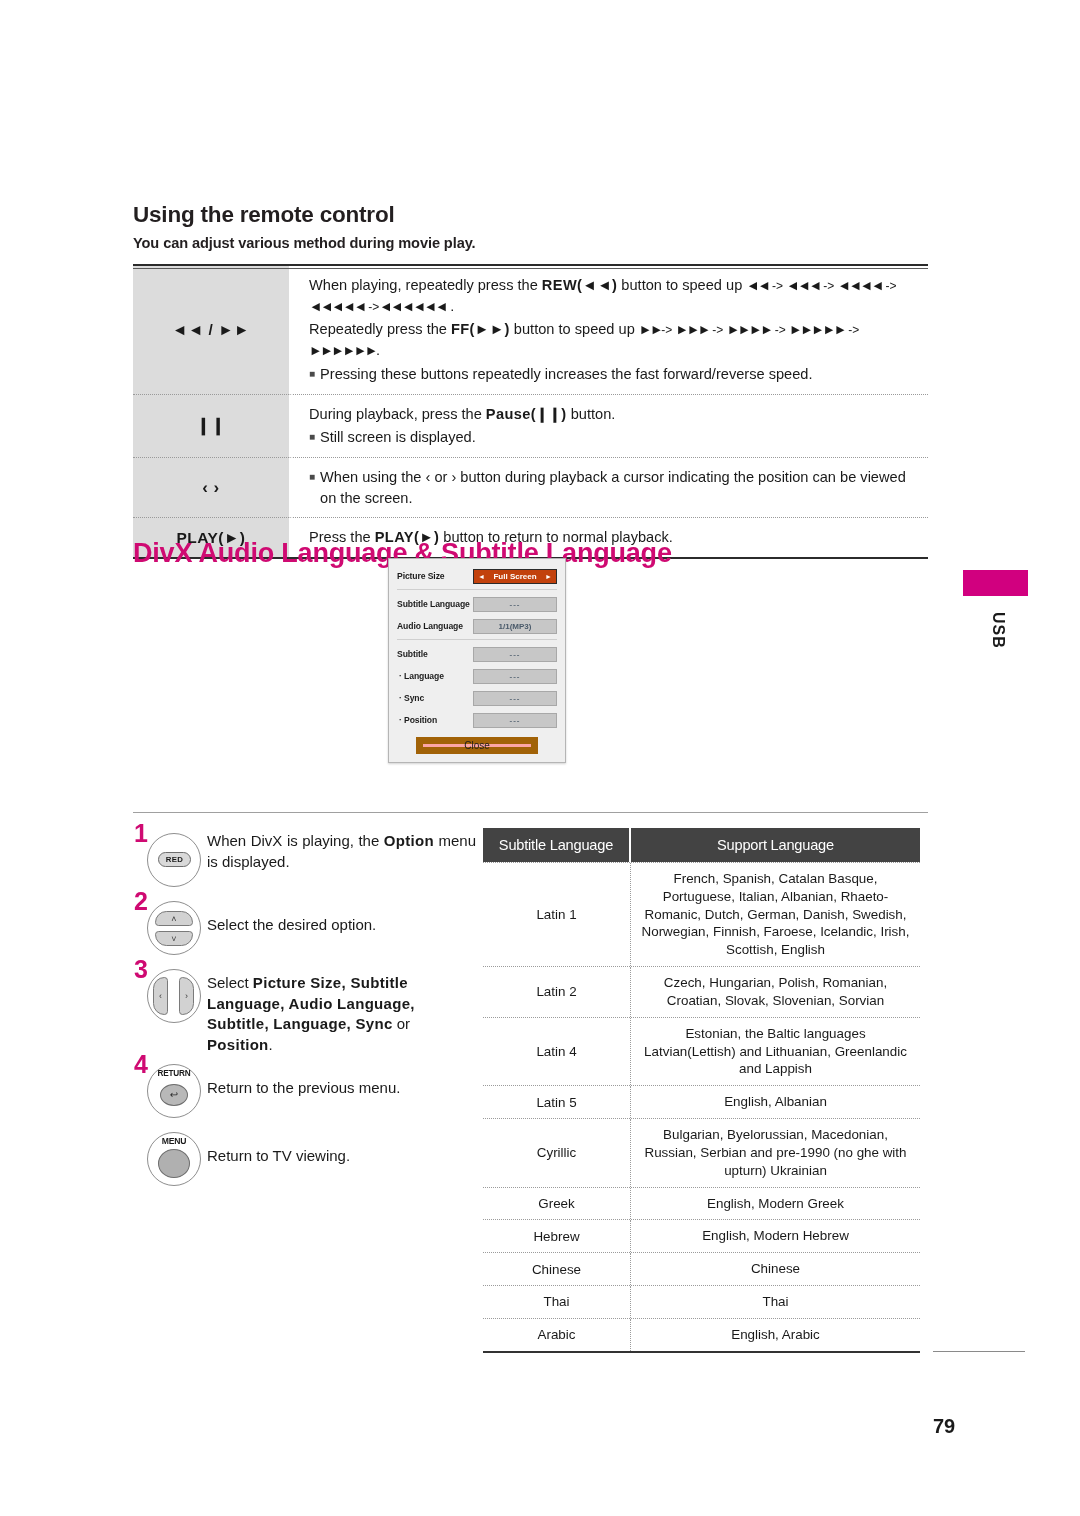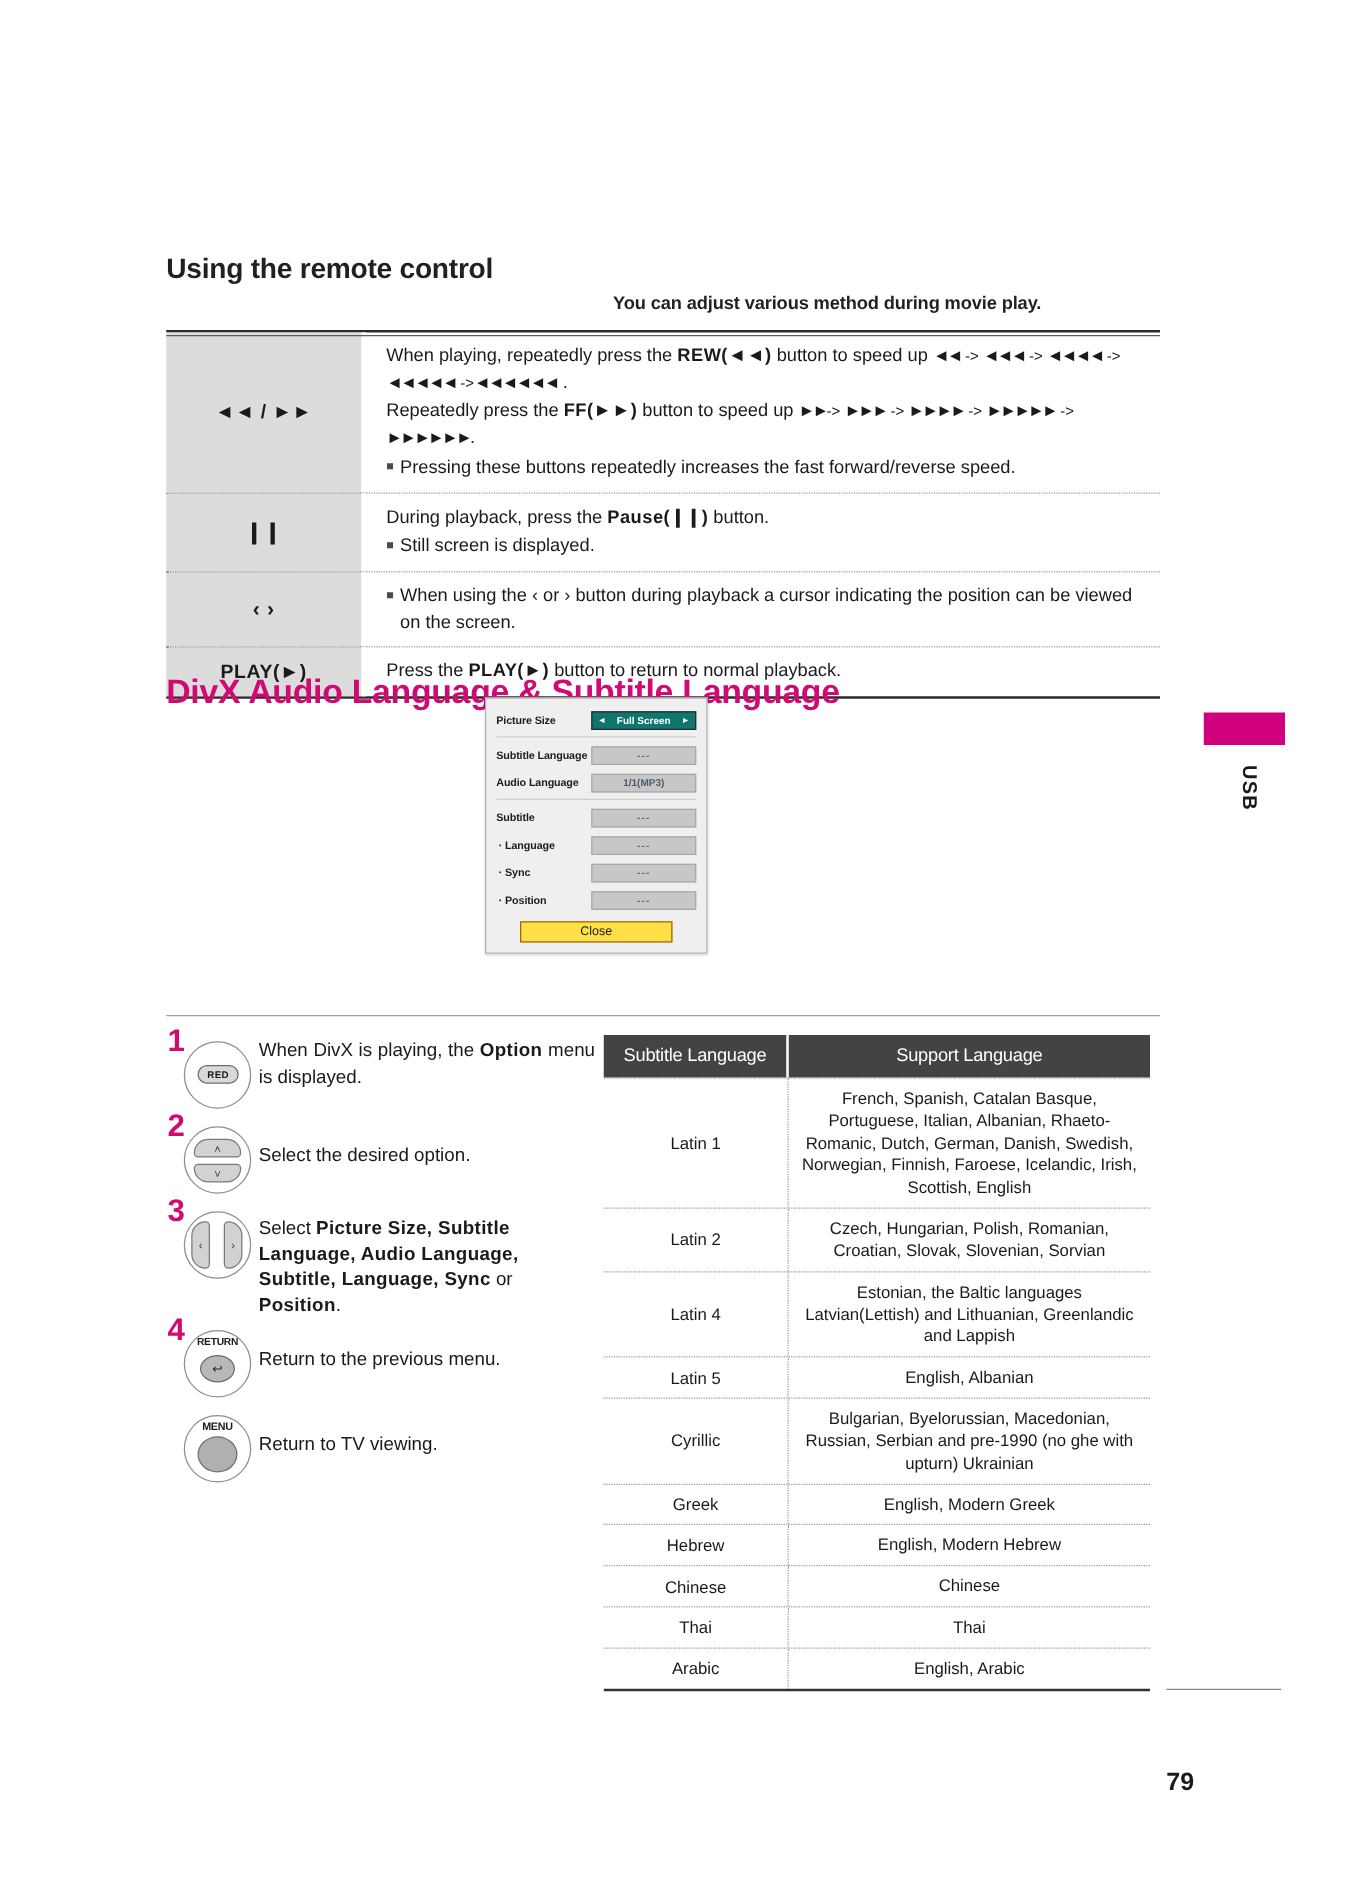--- a/index.html
+++ b/index.html
@@ -19,21 +19,21 @@
   
   .sec-head {
     position:absolute; left:133px; top:203px; width:700px;
   }
   .sec-title {
     font-size:22.5px; font-weight:bold; color:#231f20;
     letter-spacing:-0.2px; line-height:1.1;
   }
   .sec-sub {
     font-size:14.6px; font-weight:bold; color:#231f20;
-    margin-top:7px; letter-spacing:-0.1px;text-align:right;
+    margin-top:7px; letter-spacing:-0.1px;
   }
 
   
   .rc-table {
     position:absolute; left:133px; top:264px; width:795px;
     border-top:2.5px solid #2b2b2b;
     border-bottom:2.5px solid #2b2b2b;
   }
   .rc-table:before{
     content:""; position:absolute; left:0; right:0; top:2px;
@@ -87,28 +87,28 @@
   }
   .osd-lbl { font-size:8.6px; font-weight:bold; color:#1c1c1c; letter-spacing:-0.1px; }
   .osd-lbl.sub { padding-left:2px; }
   .osd-val {
     width:84px; height:15px; background:#c7c7c7; border:1px solid #a8a8a8;
     display:flex; align-items:center; justify-content:center;
     font-size:8px; color:#4a5a6a; font-weight:bold;
   }
   .osd-val.dash { color:#5d6b79; letter-spacing:1px; }
   .osd-val.active {
-    background:#0f766e; border:1px solid #2a2a2a; color:#ffffff;
+    background:#c2410c; border:1px solid #2a2a2a; color:#ffffff;
     justify-content:space-between; padding:0 4px; font-size:8px;
   }
   .osd-val.active .ar { font-size:7px; }
   .osd-div { height:1px; background:#cfcfcf; margin:3px 0 4px 0; }
   .osd-close {
     margin:7px auto 0 auto; width:122px; height:17px;
-    background:#fde047; border:1px solid #a16207;
+    background:#fca5a5; border:7px solid #a16207;
     display:flex; align-items:center; justify-content:center;
     font-size:10px; color:#1c1c1c;
   }
 
   
   .usb-tab {
     position:absolute; left:963px; top:570px; width:65px; height:26px;
     background:#d1007f;
   }
   .usb-label {

